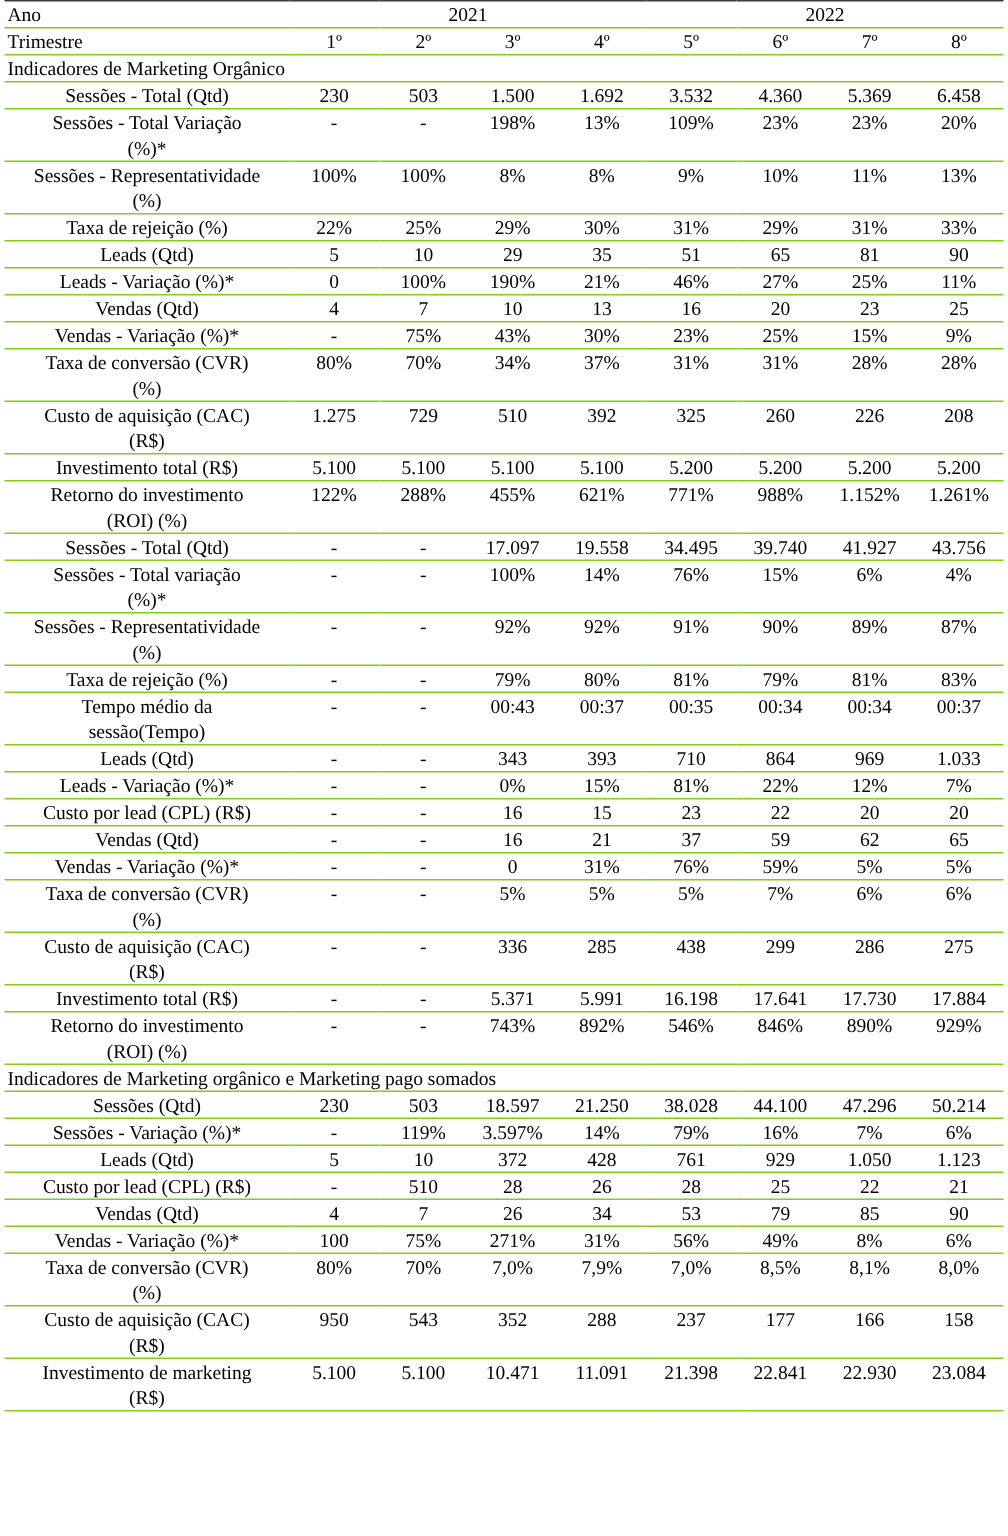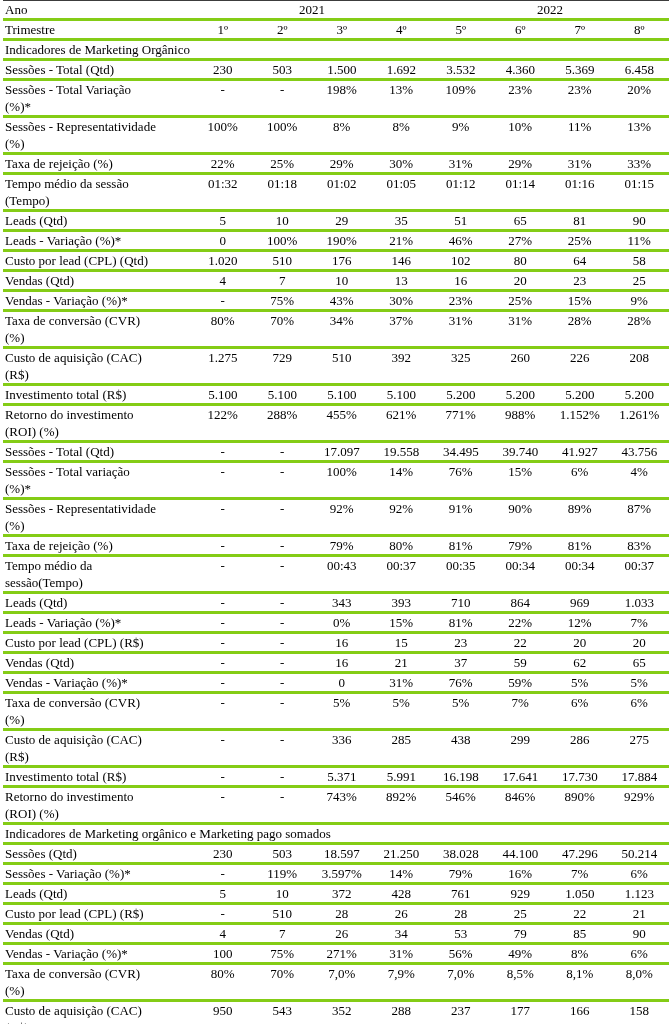--- a/index.html
+++ b/index.html
@@ -22,31 +22,31 @@
     border-collapse: collapse;
     table-layout: fixed;
     width: 666px;
     margin-left: 3px;
     font-size: 13px;
     border-top: 1px solid #3c3c3c;
   }
   table.indicators col.label-col { width: 190px; }
   table.indicators col.data-col { width: 59.5px; }
   table.indicators tr {
-    border-bottom: 3px solid #84cc16;
+    border-bottom: 1px solid #84cc16;
   }
   table.indicators th, table.indicators td {
     padding: 0 2px;
     line-height: 17px;
     vertical-align: top;
     font-weight: normal;
     overflow: hidden;
   }
   .label-cell {
-    text-align: left;
+    text-align: center;
     white-space: pre-line;
   }
   .value-cell {
     text-align: center;
   }
   .year-cell, .quarter-cell, .head-label {
     font-weight: bold;
     text-align: center;
   }
   .head-label { text-align: left; }
@@ -133,63 +133,40 @@
           <td class="value-cell">22%</td>
           <td class="value-cell">25%</td>
           <td class="value-cell">29%</td>
           <td class="value-cell">30%</td>
           <td class="value-cell">31%</td>
           <td class="value-cell">29%</td>
           <td class="value-cell">31%</td>
           <td class="value-cell">33%</td>
         </tr>
         <tr>
-          <td class="label-cell">Tempo médio da sessão
-(Tempo)</td>
-          <td class="value-cell">01:32</td>
-          <td class="value-cell">01:18</td>
-          <td class="value-cell">01:02</td>
-          <td class="value-cell">01:05</td>
-          <td class="value-cell">01:12</td>
-          <td class="value-cell">01:14</td>
-          <td class="value-cell">01:16</td>
-          <td class="value-cell">01:15</td>
-        </tr>
-        <tr>
           <td class="label-cell">Leads (Qtd)</td>
           <td class="value-cell">5</td>
           <td class="value-cell">10</td>
           <td class="value-cell">29</td>
           <td class="value-cell">35</td>
           <td class="value-cell">51</td>
           <td class="value-cell">65</td>
           <td class="value-cell">81</td>
           <td class="value-cell">90</td>
         </tr>
         <tr>
           <td class="label-cell">Leads - Variação (%)*</td>
           <td class="value-cell">0</td>
           <td class="value-cell">100%</td>
           <td class="value-cell">190%</td>
           <td class="value-cell">21%</td>
           <td class="value-cell">46%</td>
           <td class="value-cell">27%</td>
           <td class="value-cell">25%</td>
           <td class="value-cell">11%</td>
-        </tr>
-        <tr>
-          <td class="label-cell">Custo por lead (CPL) (Qtd)</td>
-          <td class="value-cell">1.020</td>
-          <td class="value-cell">510</td>
-          <td class="value-cell">176</td>
-          <td class="value-cell">146</td>
-          <td class="value-cell">102</td>
-          <td class="value-cell">80</td>
-          <td class="value-cell">64</td>
-          <td class="value-cell">58</td>
         </tr>
         <tr>
           <td class="label-cell">Vendas (Qtd)</td>
           <td class="value-cell">4</td>
           <td class="value-cell">7</td>
           <td class="value-cell">10</td>
           <td class="value-cell">13</td>
           <td class="value-cell">16</td>
           <td class="value-cell">20</td>
           <td class="value-cell">23</td>

